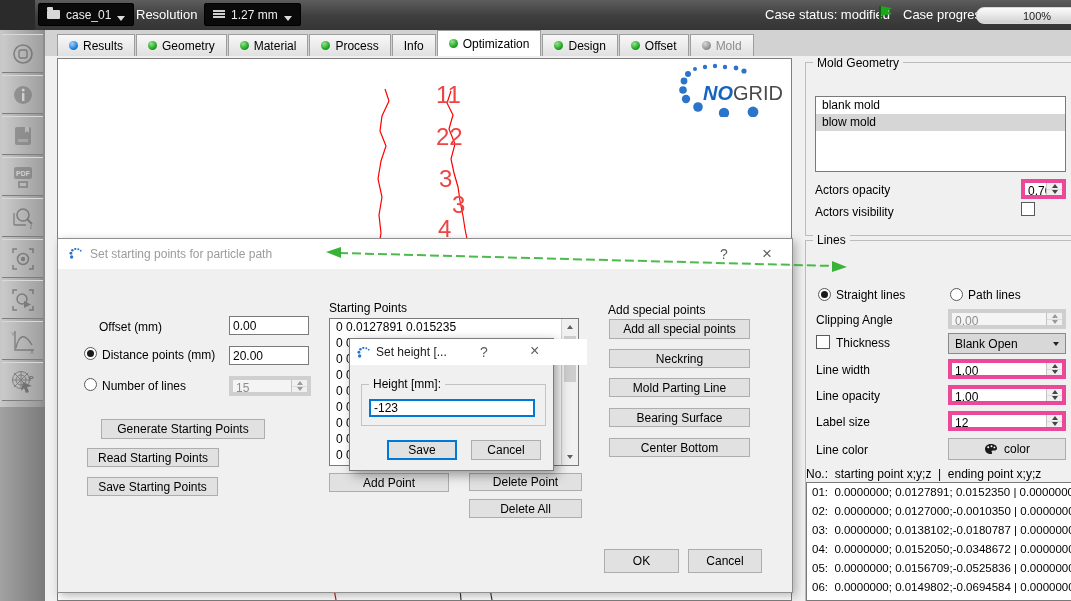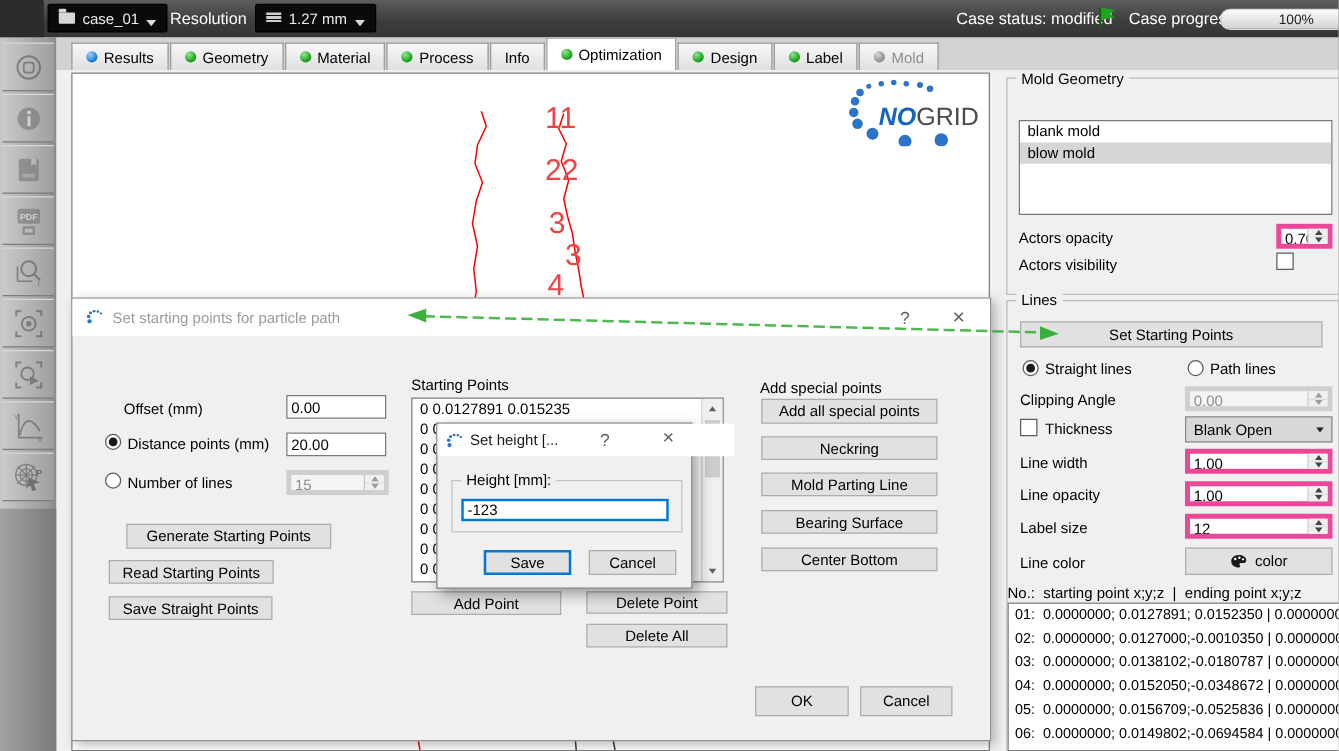--- a/index.html
+++ b/index.html
@@ -135,21 +135,21 @@
     <div class="tab active">
         <span class="dot green"></span>
         <span>Optimization</span>
       </div>
     <div class="tab">
         <span class="dot green"></span>
         <span>Design</span>
       </div>
     <div class="tab">
         <span class="dot green"></span>
-        <span>Label</span>
+        <span>Offset</span>
       </div>
     <div class="tab disabled">
         <span class="dot gray"></span>
         <span>Mold</span>
       </div>
   </div>
 
   <div id="sidebar" class="abs">
     <div class="side-cell abs" style="top:4px;">
       <svg width="26" height="26">
@@ -278,21 +278,20 @@
           <div>
             <span class="tri-dn"></span>
           </div>
         </div>
     </div>
     <div class="lbl abs" style="left:23px;top:149px;">Actors visibility</div>
     <div class="cb abs" style="left:229px;top:146px;"></div>
 
     <div class="group abs" style="left:13px;top:184px;width:272px;height:362px;"></div>
     <div class="group-label abs" style="left:21px;top:177px;">Lines</div>
-    <div class="btn abs" style="left:24px;top:201px;width:242px;height:21px;">Set Starting Points</div>
     <div class="radio sel abs" style="left:26px;top:232px;"></div>
     <div class="lbl abs" style="left:44px;top:232px;">Straight lines</div>
     <div class="radio abs" style="left:158px;top:232px;"></div>
     <div class="lbl abs" style="left:176px;top:232px;">Path lines</div>
     <div class="lbl abs" style="left:24px;top:257px;">Clipping Angle</div>
     <div class="spin disabled abs" style="left:156px;top:253px;width:118px;height:20px;">
       <div class="val">0.00</div>
       <div class="arrs">
           <div>
             <span class="tri-up"></span>
@@ -397,21 +396,21 @@
           <div>
             <span class="tri-up"></span>
           </div>
           <div>
             <span class="tri-dn"></span>
           </div>
         </div>
     </div>
     <div class="btn abs" style="left:43px;top:180px;width:164px;height:20px;">Generate Starting Points</div>
     <div class="btn abs" style="left:29px;top:209px;width:132px;height:19px;">Read Starting Points</div>
-    <div class="btn abs" style="left:29px;top:238px;width:131px;height:19px;">Save Straight Points</div>
+    <div class="btn abs" style="left:29px;top:238px;width:131px;height:19px;">Save Starting Points</div>
 
     <div class="lbl abs" style="left:271px;top:62px;">Starting Points</div>
     <div class="listbox abs" style="left:271px;top:79px;width:250px;height:148px;">
       <div class="lrow" style="height:16px;line-height:16px;">0 0.0127891 0.015235</div>
       <div class="lrow" style="height:16px;line-height:16px;">0 0.</div>
       <div class="lrow" style="height:16px;line-height:16px;">0 0.</div>
       <div class="lrow" style="height:16px;line-height:16px;">0 0.</div>
       <div class="lrow" style="height:16px;line-height:16px;">0 0.</div>
       <div class="lrow" style="height:16px;line-height:16px;">0 0.</div>
       <div class="lrow" style="height:16px;line-height:16px;">0 0.</div>

